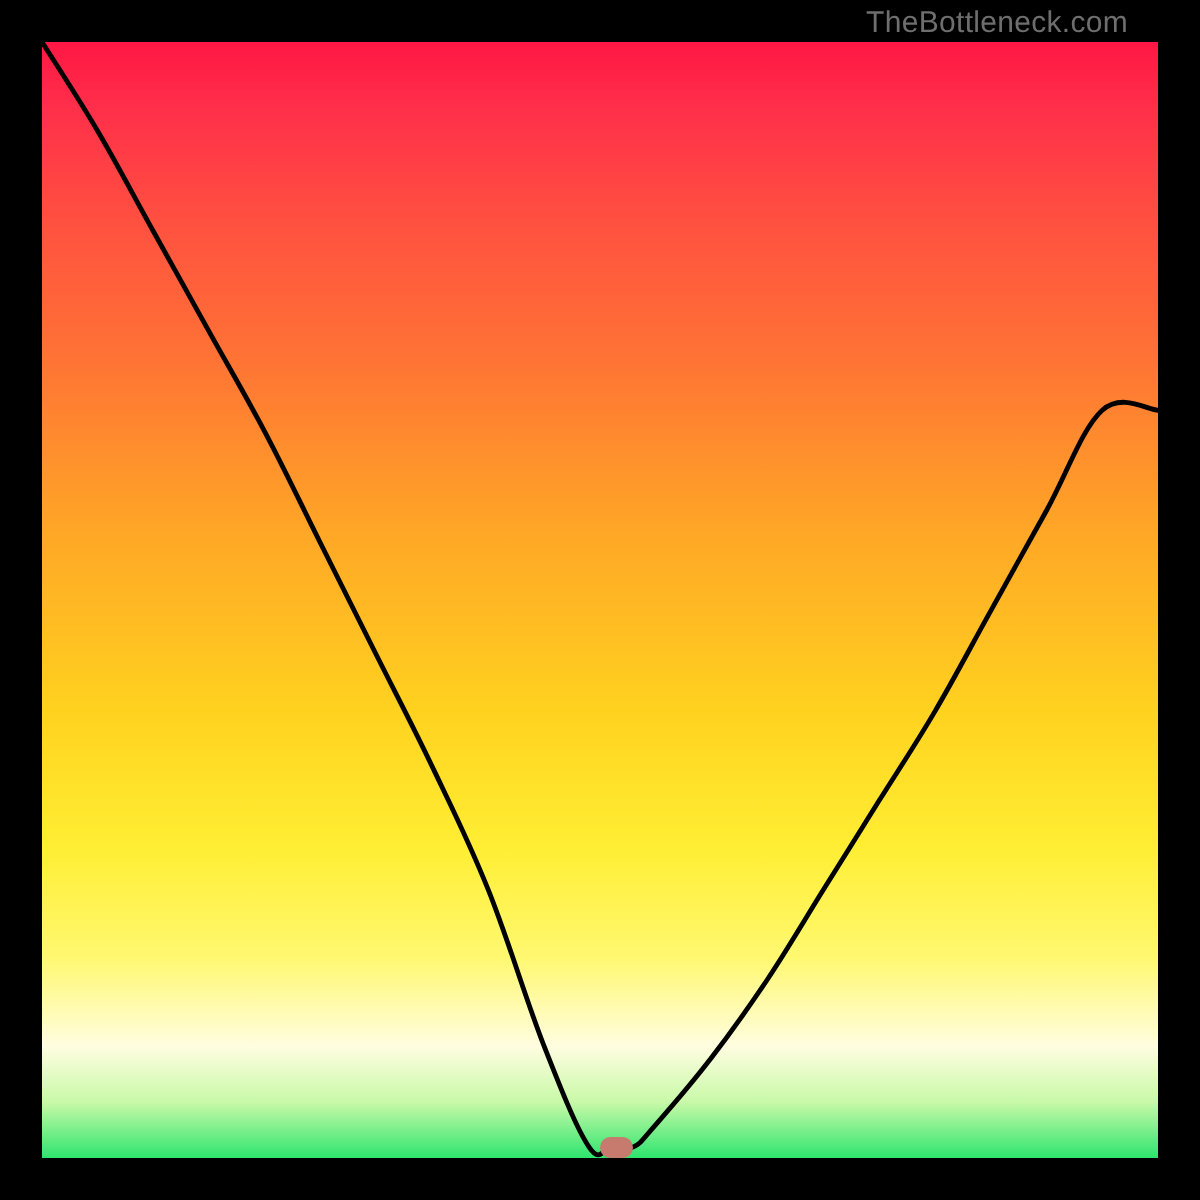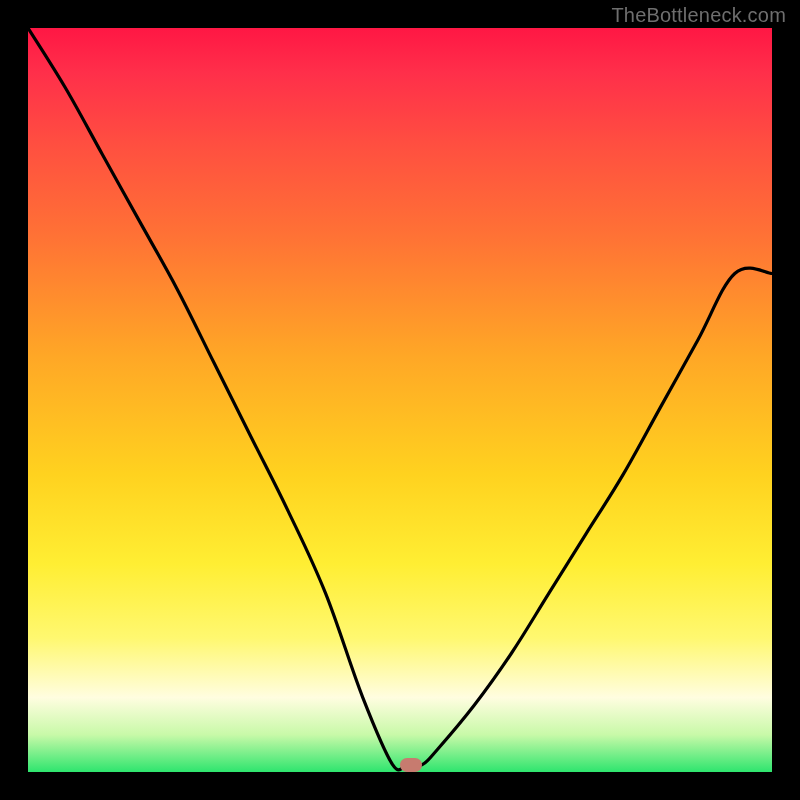--- a/index.html
+++ b/index.html
@@ -38,21 +38,21 @@
       #ffee33 72%,
       #fff870 82%,
       #fffde0 90%,
       #c8f9a8 95%,
       #2ee56e 100%
     );
   }
   .watermark {
     position: absolute;
     top: 4px;
-    right: 14px;
+    right: 48px;
     color: #6e6e6e;
     font-size: 20px;
     font-weight: 500;
     letter-spacing: 0.2px;
     user-select: none;
   }
   svg.curve {
     position: absolute;
     inset: 0;
   }

